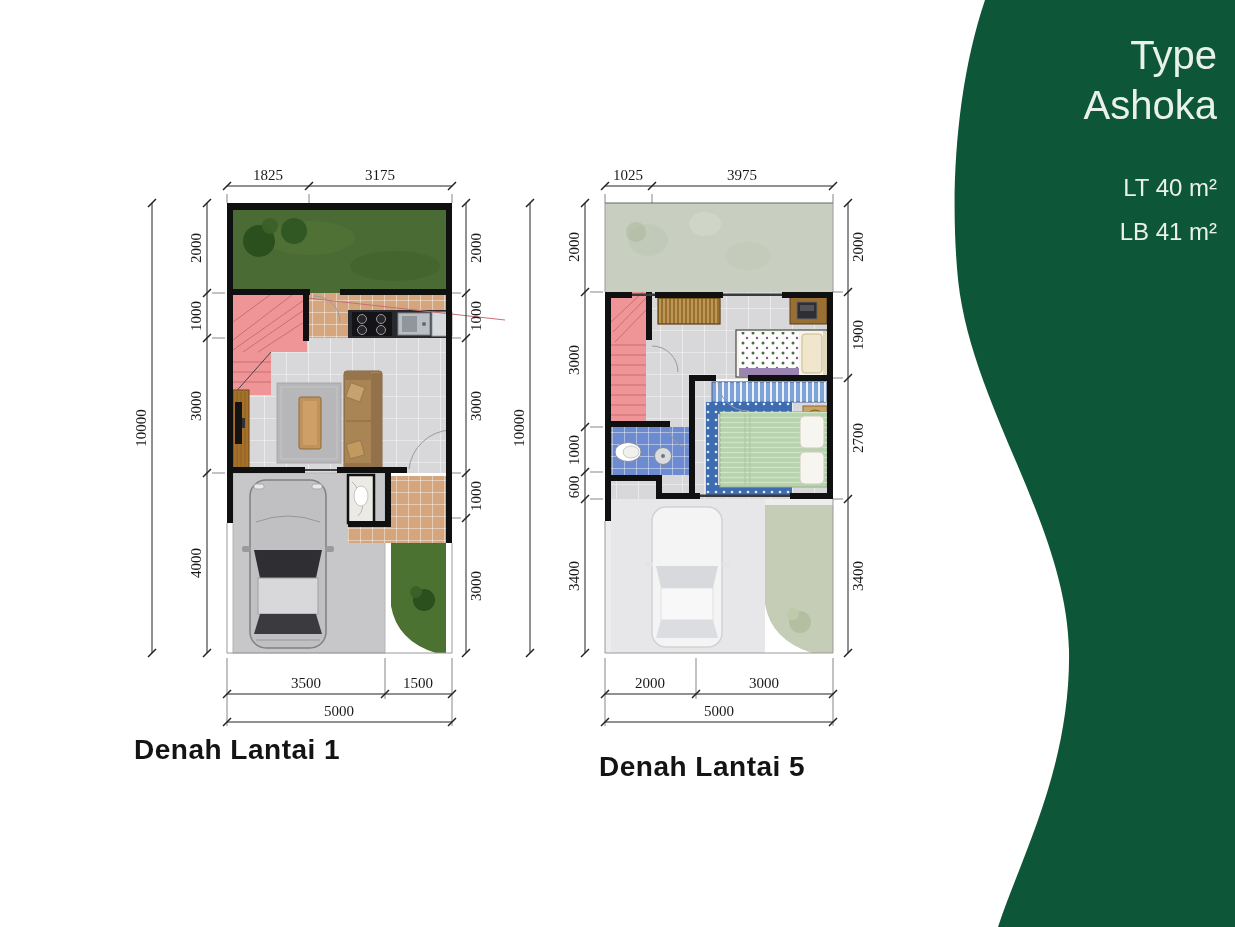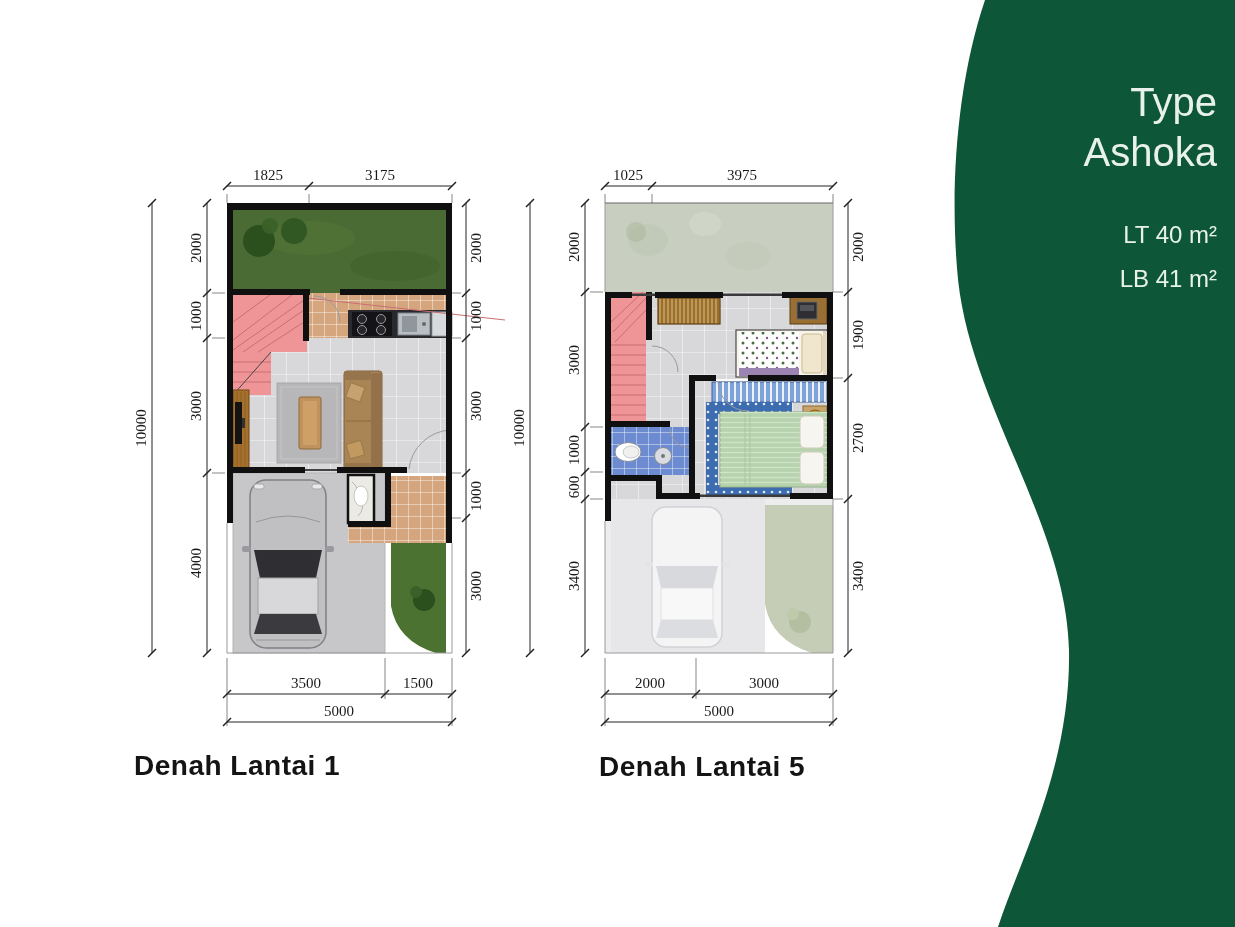--- a/index.html
+++ b/index.html
@@ -2,21 +2,21 @@
 <html><head>
 <meta charset="utf-8">
 <style>
   html,body{margin:0;padding:0;background:#ffffff;}
   .stage{position:relative;width:1235px;height:927px;background:#ffffff;overflow:hidden;
          font-family:"Liberation Sans",sans-serif;}
   .plan-svg{position:absolute;}
   .dim{font-family:"Liberation Serif",serif;font-size:15px;fill:#1a1a1a;}
   .plan-title{position:absolute;font-family:"Liberation Sans",sans-serif;
               font-weight:700;font-size:28px;color:#141414;letter-spacing:.5px;}
-  .panel-text{position:absolute;top:30px;right:18px;text-align:right;color:#e9f1ec;margin-top:47px;}
+  .panel-text{position:absolute;top:30px;right:18px;text-align:right;color:#e9f1ec;}
   .panel-line1,.panel-line2{font-size:40px;line-height:50px;font-weight:400;}
   .panel-size{font-size:31px;margin-top:32px;}
   .panel-lt{font-size:24px;margin-top:44px;}
   .panel-lb{font-size:24px;margin-top:16px;}
   .dimline{stroke:#222;stroke-width:1;}
   .tick{stroke:#222;stroke-width:1.5;fill:none;}
   .ext{stroke:#555;stroke-width:.7;fill:none;}
   .arc{stroke:#9a9aa0;stroke-width:1;fill:none;}
   .stepline{stroke:#c96f72;stroke-width:1;fill:none;}
 </style>
@@ -371,21 +371,21 @@
       <line class="dimline" x1="605" y1="694" x2="833" y2="694"></line>
       <path class="tick" d="M601 698l8 -8 M692 698l8 -8 M829 698l8 -8"></path>
       <text class="dim" x="650" y="688" text-anchor="middle">2000</text>
       <text class="dim" x="764" y="688" text-anchor="middle">3000</text>
       <line class="dimline" x1="605" y1="722" x2="833" y2="722"></line>
       <path class="tick" d="M601 726l8 -8 M829 726l8 -8"></path>
       <text class="dim" x="719" y="716" text-anchor="middle">5000</text>
     </g>
   </svg>
 
-  <div class="plan-title" style="left:134px;top:750px">Denah Lantai 1</div>
+  <div class="plan-title" style="left:134px;top:734px">Denah Lantai 1</div>
   <div class="plan-title" style="left:599px;top:751px">Denah Lantai 5</div>
 
   <svg class="plan-svg" style="left:900px;top:0px" width="335" height="927" viewBox="900 0 335 927">
     <path d="M985,0 C958,80 950,180 957,268 C966,400 1066,520 1069,650 C1071,765 1022,855 998,927 L1235,927 L1235,0 Z" fill="#0e5638"></path>
   </svg>
 
   <div class="panel-text">
     <div class="panel-line1">Type</div>
     <div class="panel-line2">Ashoka</div>
     <div class="panel-lt">LT 40 m²</div>

